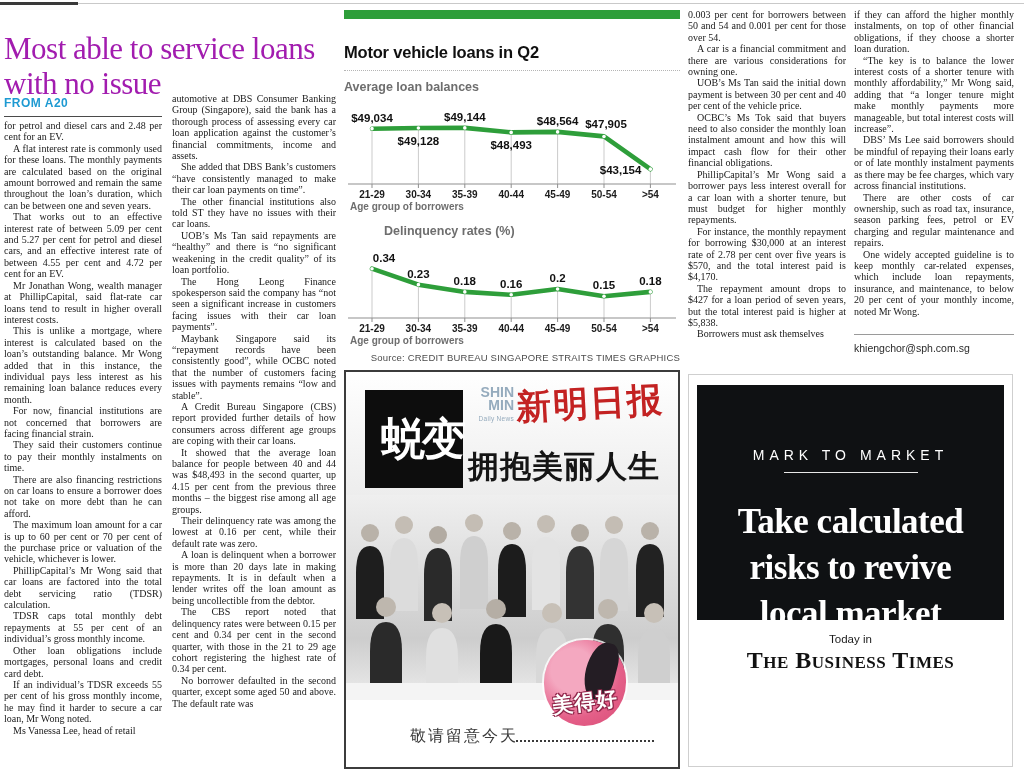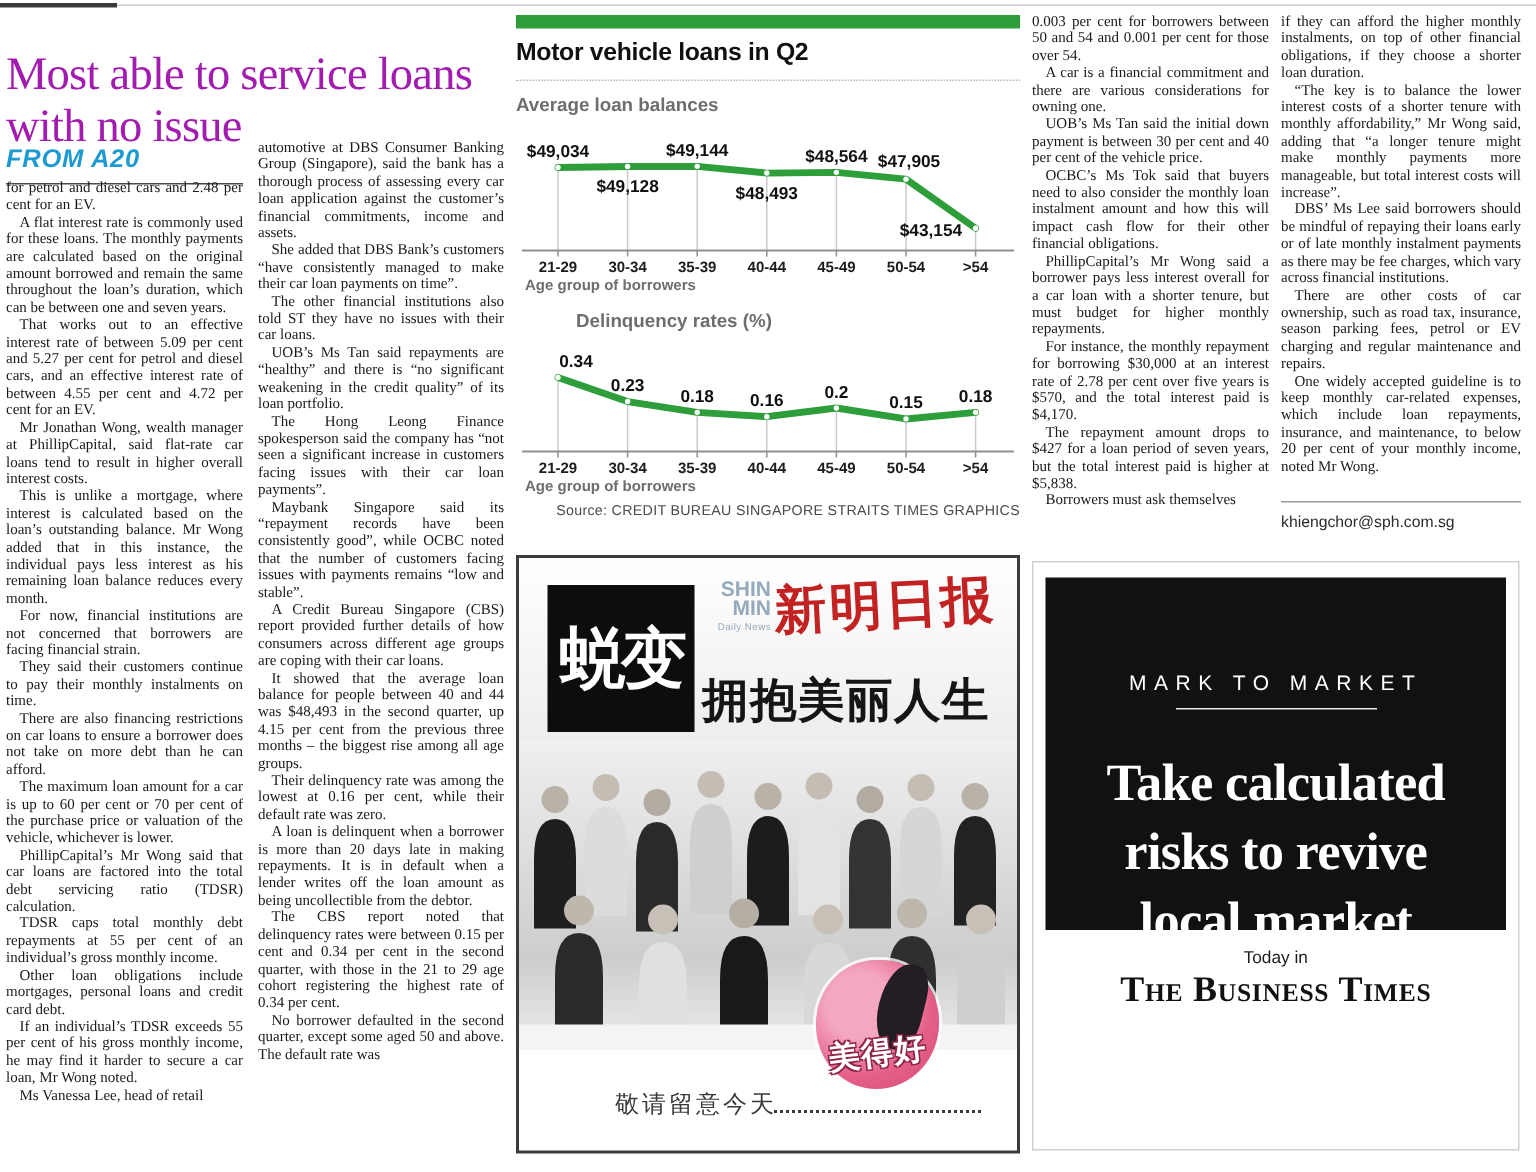--- a/index.html
+++ b/index.html
@@ -5,51 +5,51 @@
   html,body{margin:0;padding:0;background:#ffffff;}
   #page{position:relative;width:1024px;height:781px;background:#fff;overflow:hidden;
         font-family:"Liberation Serif",serif;color:#191919;}
   .top-rule{position:absolute;left:0;top:3px;width:1024px;height:1px;background:#c9c9c9;}
   .top-rule::before{content:"";position:absolute;left:0;top:-1px;width:78px;height:3px;background:#3a3a3a;}
 
   
   .headline{position:absolute;left:4px;top:10px;width:334px;
             font-size:31px;line-height:35px;color:#a21caf;font-weight:400;letter-spacing:-.5px;}
   .from-tag{position:absolute;left:4px;top:96px;width:158px;
-            font-family:"Liberation Sans",sans-serif;font-weight:700;font-size:17px;
-            color:#1e9ad2;letter-spacing:.5px;border-bottom:1px solid #4a4a4a;padding-bottom:6px;font-style:italic;}
+            font-family:"Liberation Sans",sans-serif;font-weight:700;font-size:12px;
+            color:#1e9ad2;letter-spacing:.5px;border-bottom:1px solid #4a4a4a;padding-bottom:6px;}
   .col{position:absolute;font-size:10px;line-height:11.4px;text-align:justify;overflow:hidden;}
   .col .para{margin:0;text-indent:9px;}
   .col .para.flush{text-indent:0;}
   #col1{left:4px;  top:120px;width:158px;height:655px;}
   #col2{left:172px;top:93px; width:164px;height:682px;}
   #col3{left:688px;top:9px;  width:158px;height:352px;}
   #col4{left:854px;top:9px;  width:160px;height:318px;}
   .byline{position:absolute;left:854px;top:334px;width:160px;border-top:1px solid #9a9a9a;
           font-family:"Liberation Sans",sans-serif;font-size:10.5px;color:#2b2b2b;padding-top:7px;}
 
   
   .graphic{position:absolute;left:344px;top:10px;width:336px;font-family:"Liberation Sans",sans-serif;}
   .green-bar{width:336px;height:9px;}
-  .graphic-title{font-size:16.5px;font-weight:700;color:#101010;margin-top:7px;letter-spacing:-.2px;}
+  .graphic-title{font-size:16.5px;font-weight:700;color:#101010;margin-top:24px;letter-spacing:-.2px;}
   .dotted-divider{border-bottom:1.5px dotted #b5b5b5;margin-top:8px;}
   .chart-subtitle{font-size:12.5px;font-weight:700;color:#6e6e6e;margin-top:9px;}
   .chart-subtitle.second{margin-top:6px;padding-left:40px;}
   svg.chart{display:block;margin-top:2px;}
   .pt-label{font-family:"Liberation Sans",sans-serif;font-size:11.5px;font-weight:700;fill:#111;}
   .cat-label{font-family:"Liberation Sans",sans-serif;font-size:10px;font-weight:600;fill:#1c1c1c;}
   .axis-title{font-family:"Liberation Sans",sans-serif;font-size:10px;font-weight:700;fill:#6e6e6e;}
   .source-credit{font-size:9.5px;color:#4c4c4c;text-align:right;margin-top:4px;letter-spacing:.2px;}
 
   
   .sm-ad{position:absolute;left:344px;top:370px;width:336px;height:399px;border:2px solid #3c3c3c;
          box-sizing:border-box;background:#fff;font-family:"Liberation Sans",sans-serif;}
   .sm-top{position:relative;height:123px;background:linear-gradient(#ffffff,#ededed);}
   .sm-black-box{position:absolute;left:19px;top:18px;width:98px;height:98px;background:#0d0d0d;
-                display:flex;align-items:center;justify-content:center;}
+                display:flex;align-items:center;justify-content:flex-end;}
   .sm-black-box span{color:#fff;font-size:44px;font-weight:700;letter-spacing:-3px;}
   .sm-logo{position:absolute;left:132px;top:14px;color:#95abbd;font-weight:700;
            font-size:14px;line-height:13px;text-align:right;width:36px;}
   .sm-logo .sub{font-size:6.5px;font-weight:400;letter-spacing:.3px;}
   .sm-masthead{position:absolute;left:170px;top:8px;width:160px;color:#c32222;font-size:35px;
                font-weight:700;transform:rotate(-3deg);font-family:"Liberation Serif",serif;letter-spacing:2px;}
   .sm-tagline{position:absolute;left:122px;top:74px;color:#151515;font-size:31px;font-weight:700;letter-spacing:1px;}
   .sm-photo{position:relative;height:205px;background:linear-gradient(#f2f2f2,#cfcfcf 70%,#e9e9e9);}
   .sm-footer{position:relative;height:61px;background:#fff;}
   .sm-notice{position:absolute;left:64px;top:26px;font-size:16px;color:#3a3a3a;letter-spacing:2px;}

